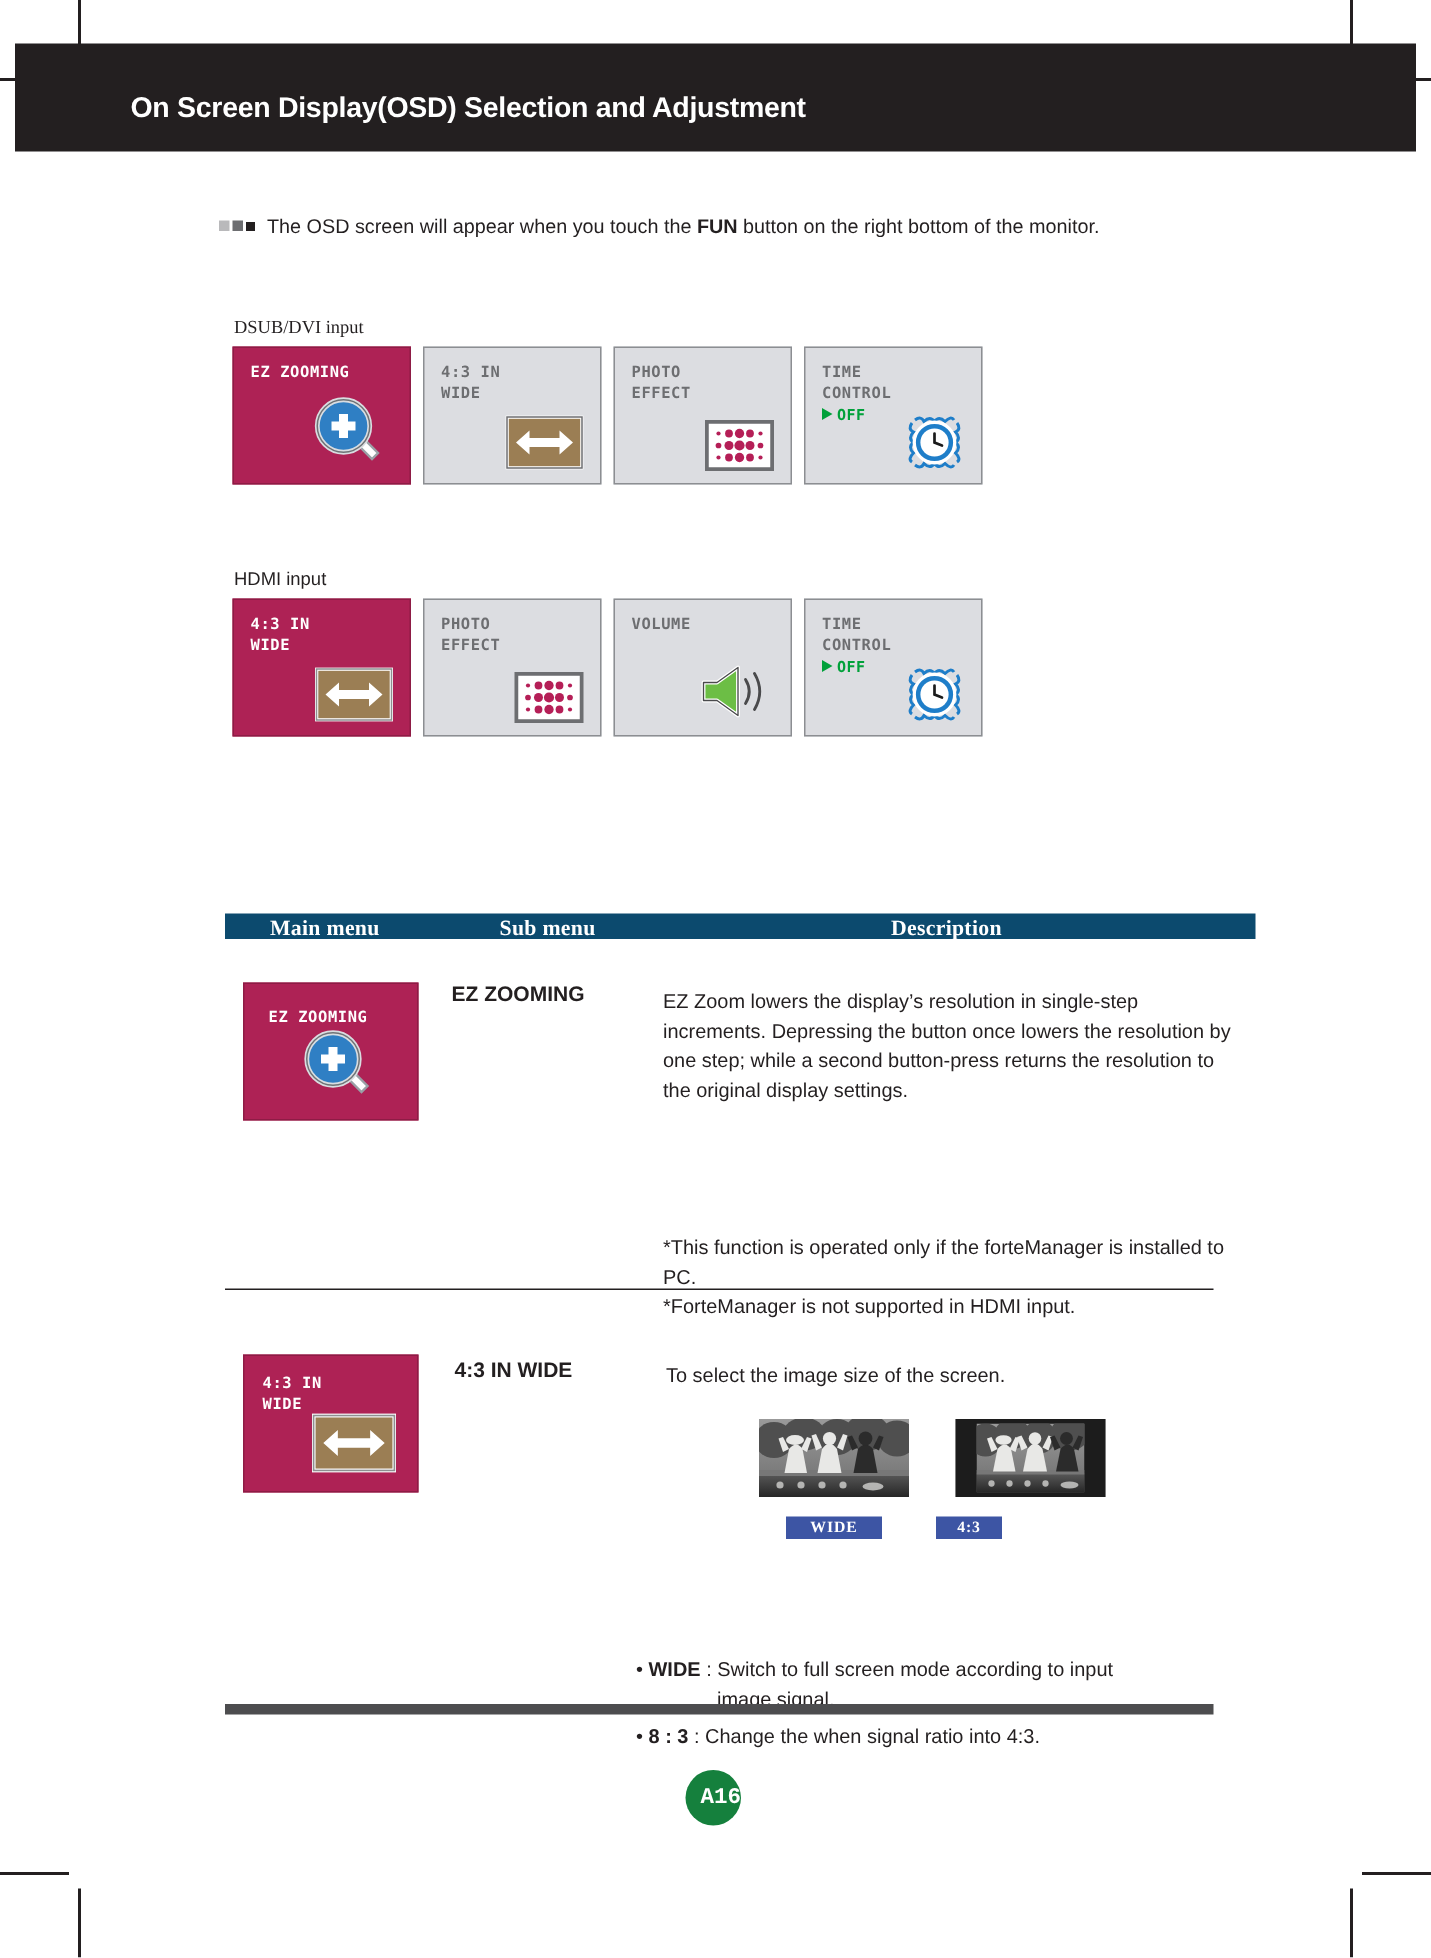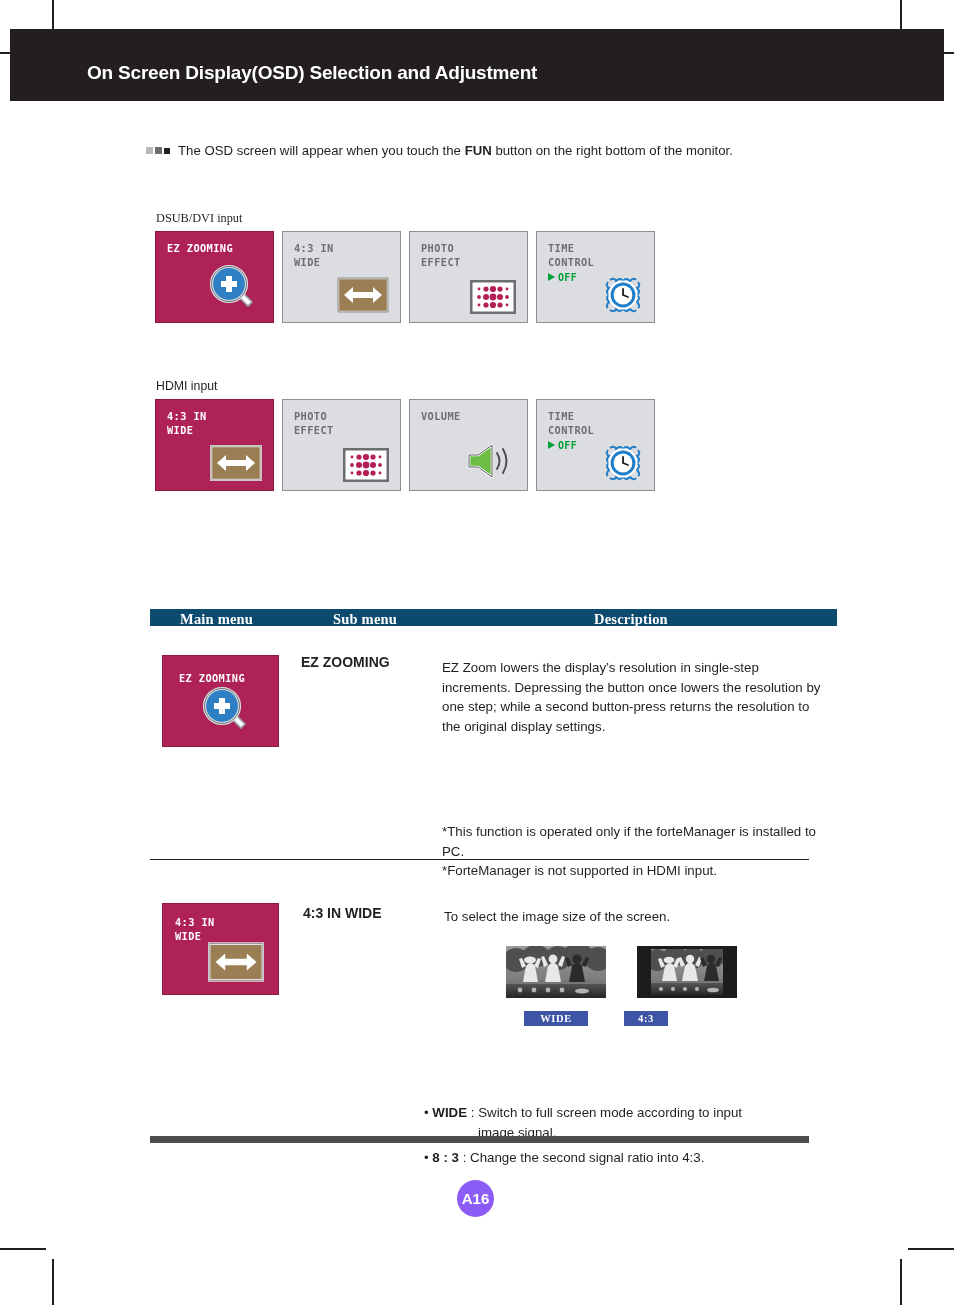--- a/index.html
+++ b/index.html
@@ -127,23 +127,23 @@
     font-family:"Liberation Serif","DejaVu Serif",serif;
   }
 
   .bullet-list{position:absolute;font-size:13.3px;line-height:20px;color:#231f20;}
   .bullet-list .li{margin-bottom:4px;}
   .bullet-list .hang{display:block;padding-left:54px;}
 
   
   #page-badge{
     position:absolute;left:457px;top:1180px;width:37px;height:37px;border-radius:50%;
-    background:#8b5cf6;color:#fff;text-align:center;line-height:37px;
+    background:#15803d;color:#fff;text-align:right;line-height:37px;
     font-size:15px;font-weight:bold;
-    font-family:Liberation Sans, sans-serif;
+    font-family:Liberation Mono, monospace;
   }
 </style>
 </head>
 <body>
 
 <div class="cropmark cm-v" style="left:52px;top:0px;"></div>
 <div class="cropmark cm-h" style="left:0px;top:52px;"></div>
 <div class="cropmark cm-v" style="left:900px;top:0px;"></div>
 <div class="cropmark cm-h" style="left:908px;top:52px;"></div>
 <div class="cropmark cm-v" style="left:52px;top:1259px;"></div>
@@ -436,18 +436,18 @@
   </svg>
 </div>
 <div class="mode-chip" style="left:624px;top:1011px;width:44px;height:15px;line-height:15px;">4:3</div>
 
 <div class="bullet-list" style="left:424px;top:1055px;width:402px;margin-top:48px;">
   <div class="li">
     <span>•&nbsp;</span><span class="b">WIDE</span><span> : </span><span>Switch to full screen mode according to input</span>
     <span class="hang">image signal.</span>
   </div>
   <div class="li" style="margin-top:5px;">
-    <span>•&nbsp;</span><span class="b">8 : 3</span><span> : </span><span>Change the second signal ratio into 4:3.</span>
+    <span>•&nbsp;</span><span class="b">8 : 3</span><span> : </span><span>Change the when signal ratio into 4:3.</span>
   </div>
 </div>
 
 <div id="bottom-bar"></div>
 <div id="page-badge">A16</div>
 
 </body></html>

